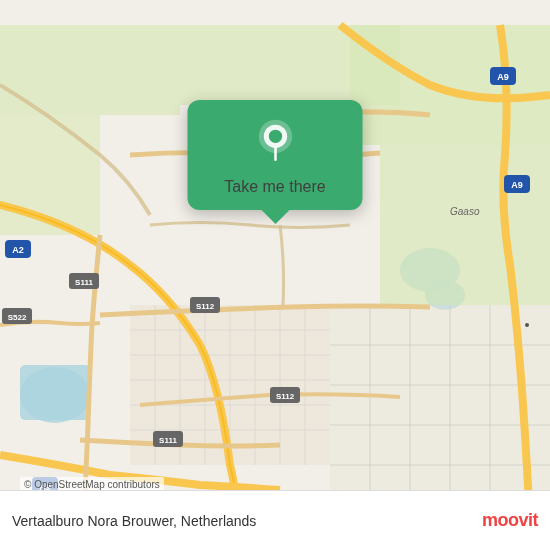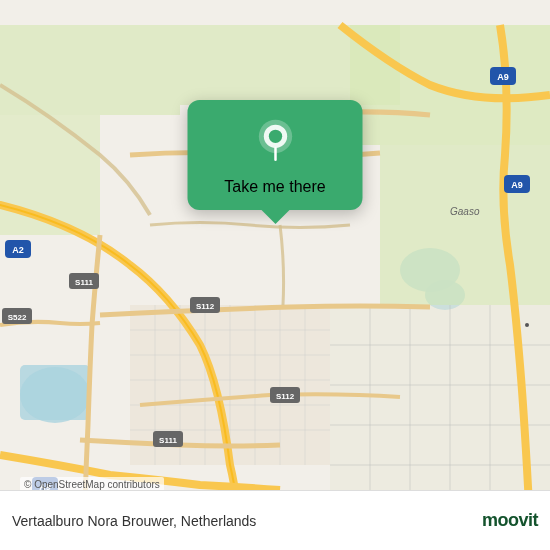--- a/index.html
+++ b/index.html
@@ -58,21 +58,21 @@
 
     #moovit-logo {
       display: flex;
       align-items: center;
       gap: 4px;
     }
 
     #moovit-text {
       font-size: 18px;
       font-weight: bold;
-      color: #14532d;
+      color: #ef4444;
       letter-spacing: -0.5px;
     }
 
     
     #copyright {
       position: absolute;
       bottom: 58px;
       left: 8px;
       font-size: 10px;
       color: #555;
@@ -112,21 +112,21 @@
       border-top: 14px solid #3aaa6e;
     }
 
     #pin-icon {
       width: 50px;
       height: 50px;
       margin-bottom: 10px;
     }
 
     #take-me-there-btn {
-      color: #000000;
+      color: #404040;
       font-size: 16px;
       font-weight: 500;
       background: none;
       border: none;
       cursor: pointer;
       white-space: nowrap;
     }
   </style>
 </head>
 <body>

